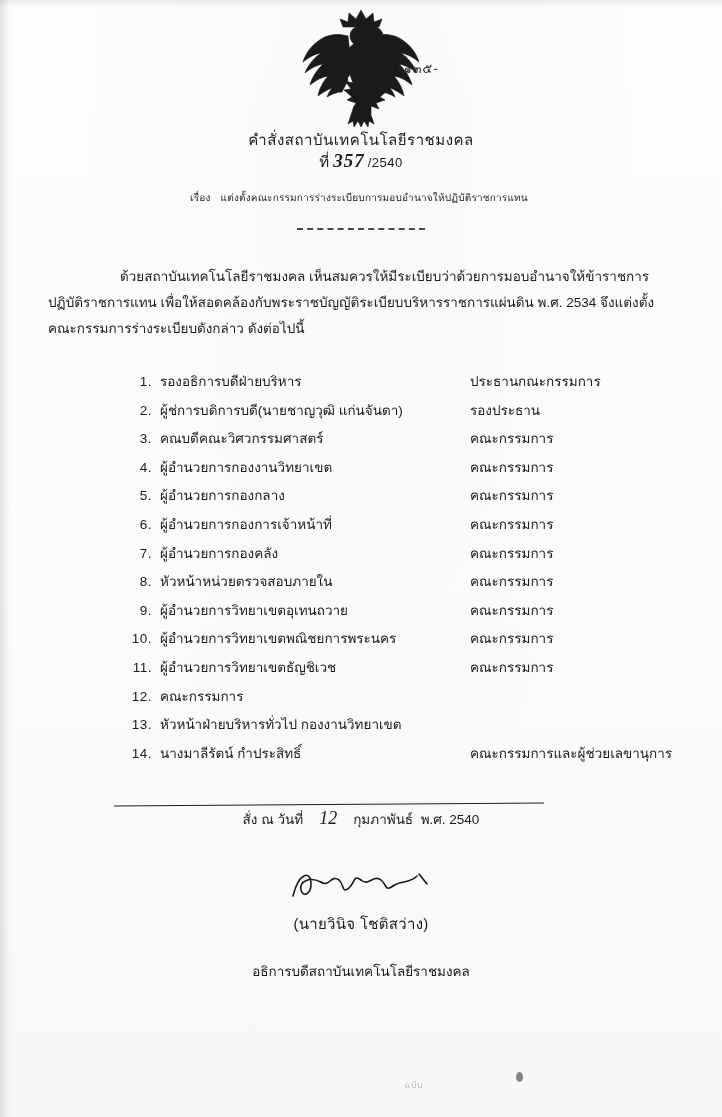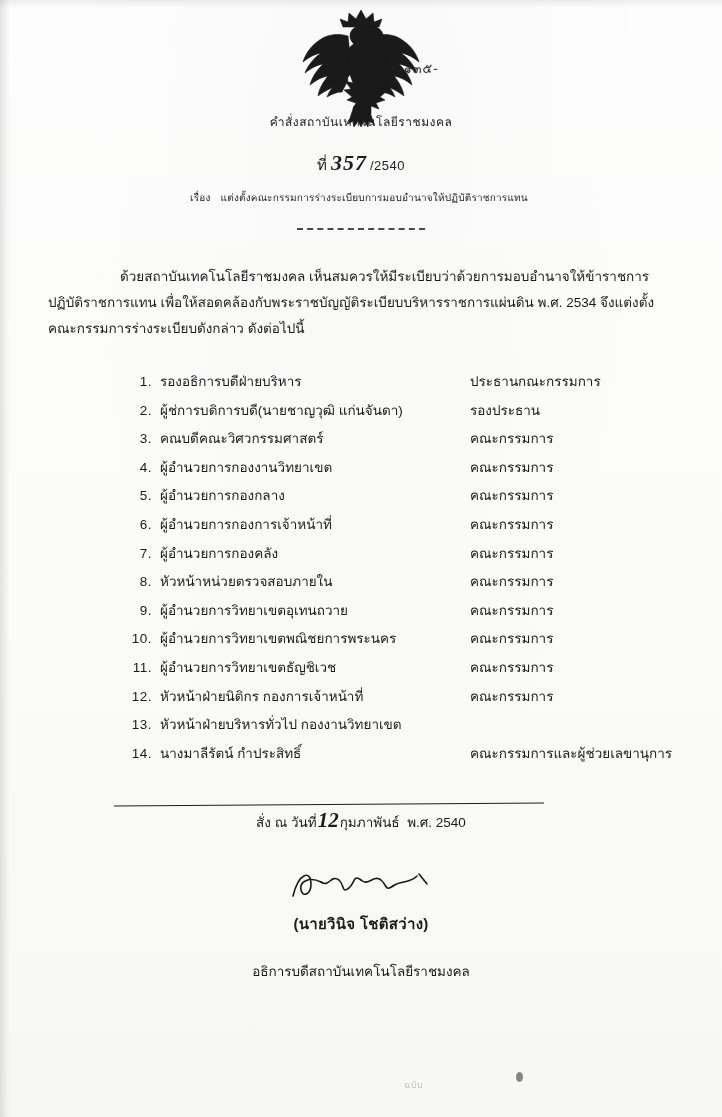--- a/index.html
+++ b/index.html
@@ -60,33 +60,33 @@
 
   
   .hdr {
     position: absolute;
     width: 100%;
     text-align: center;
     font-family: "Liberation Sans", sans-serif;
     color: #1d1d1d;
   }
   .hdr-title {
-    top: 112px;
-    font-size: 12px;
+    top: 128px;
+    font-size: 15px;
     letter-spacing: 0.5px;
     text-align: center;
   }
   .hdr-num-row {
     top: 150px;
     font-size: 15px;
   }
   .hdr-num-row .lbl { letter-spacing: 1px; }
   .hdr-num-row .handwritten {
     font-family: "Liberation Serif", serif;
-    font-size: 22px;
+    font-size: 19px;
     font-weight: bold;
     font-style: italic;
     letter-spacing: 1px;
     margin: 0 3px;
   }
   .hdr-num-row .year { font-size: 13px; letter-spacing: 0.5px; }
 
   .hdr-subject {
     top: 190px;
     font-size: 10px;
@@ -165,42 +165,42 @@
   .dateline {
     position: absolute;
     top: 808px;
     left: 0; right: 0;
     text-align: center;
     font-size: 13.5px;
     font-family: "Liberation Sans", sans-serif;
   }
   .dateline .hw {
     font-family: "Liberation Serif", serif;
-    font-weight: bold;
+    font-weight: normal;
     font-style: italic;
-    font-size: 21px;
-    margin: 0 1px;
+    font-size: 18px;
+    margin: 0 16px;
   }
 
   
   .signature {
     position: absolute;
     top: 862px;
     left: 0; right: 0;
     text-align: center;
   }
   .sig-scribble {
     width: 160px;
     height: 48px;
     margin: 0 auto 2px auto;
   }
   .sig-scribble svg { display:block; width: 100%; height: 100%; }
   .sig-name {
     font-size: 15px;
-    font-weight: bold;
+    font-weight: normal;
     font-family: "Liberation Sans", sans-serif;
     letter-spacing: 0.3px;
   }
   .sig-pos {
     margin-top: 24px;
     font-size: 13.5px;
     font-family: "Liberation Sans", sans-serif;
   }
 
   
@@ -331,21 +331,20 @@
     </div>
 
     <div class="row">
       <span class="no">11.</span>
       <span class="nm">ผู้อำนวยการวิทยาเขตธัญชิเวช</span>
       <span class="role">คณะกรรมการ</span>
     </div>
 
     <div class="row">
       <span class="no">12.</span>
-      <span class="nm">หัวหน้าฝ่ายนิติกร กองการเจ้าหน้าที่</span>
       <span class="role">คณะกรรมการ</span>
     </div>
 
     <div class="row">
       <span class="no">13.</span>
       <span class="nm">หัวหน้าฝ่ายบริหารทั่วไป กองงานวิทยาเขต</span>
     </div>
 
     <div class="row">
       <span class="no">14.</span>

